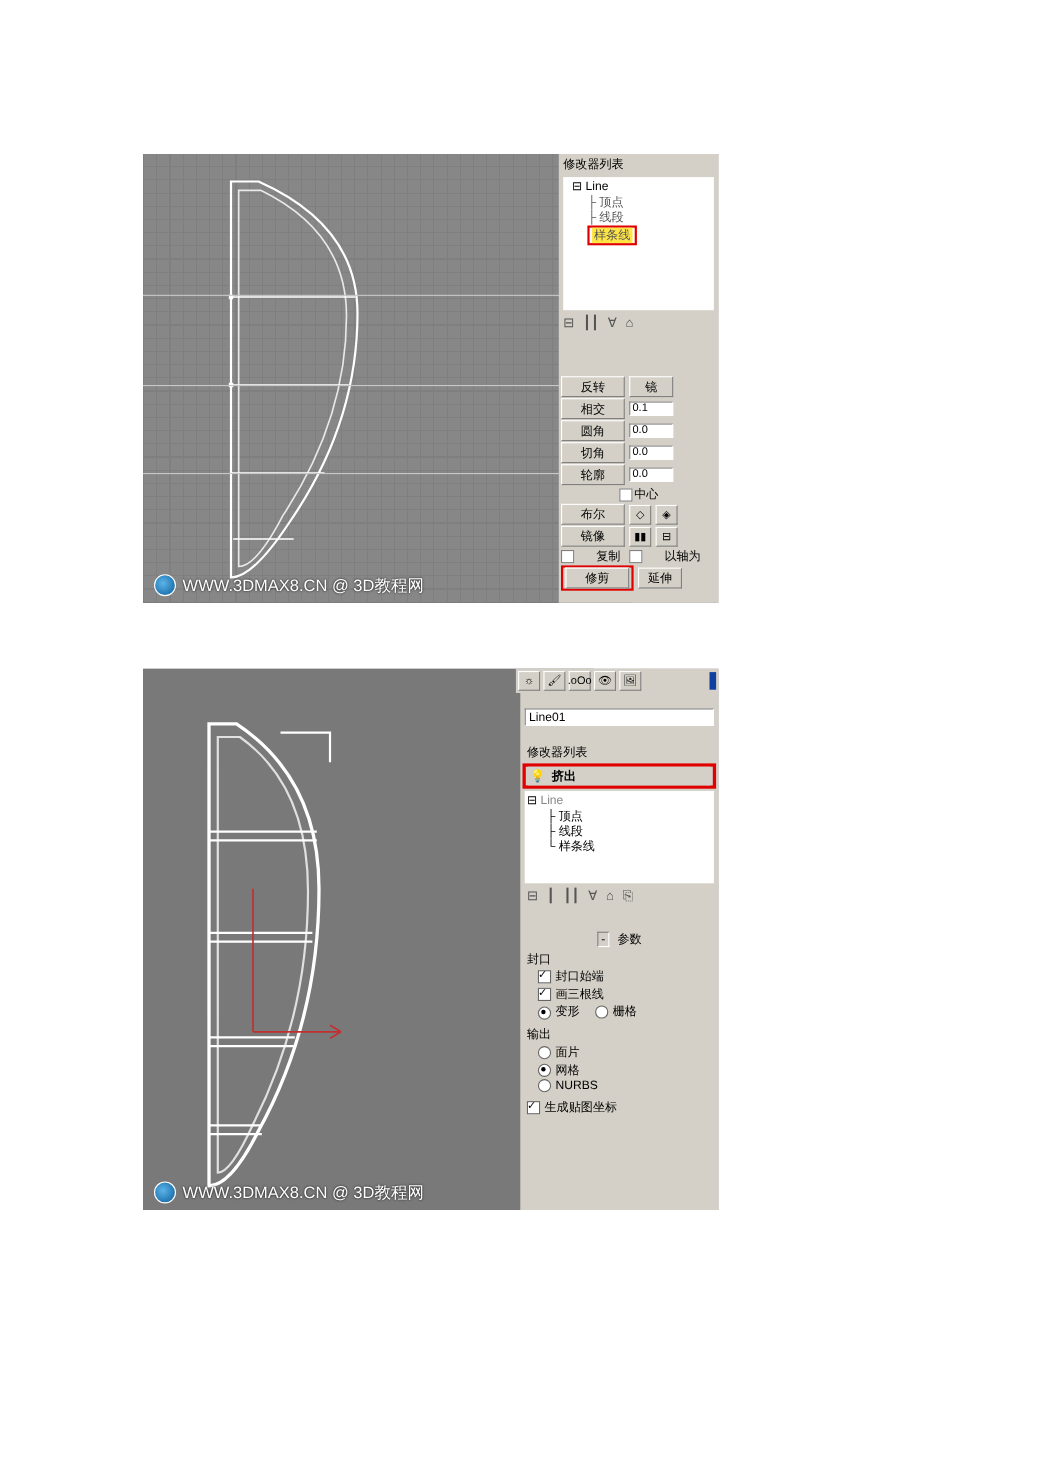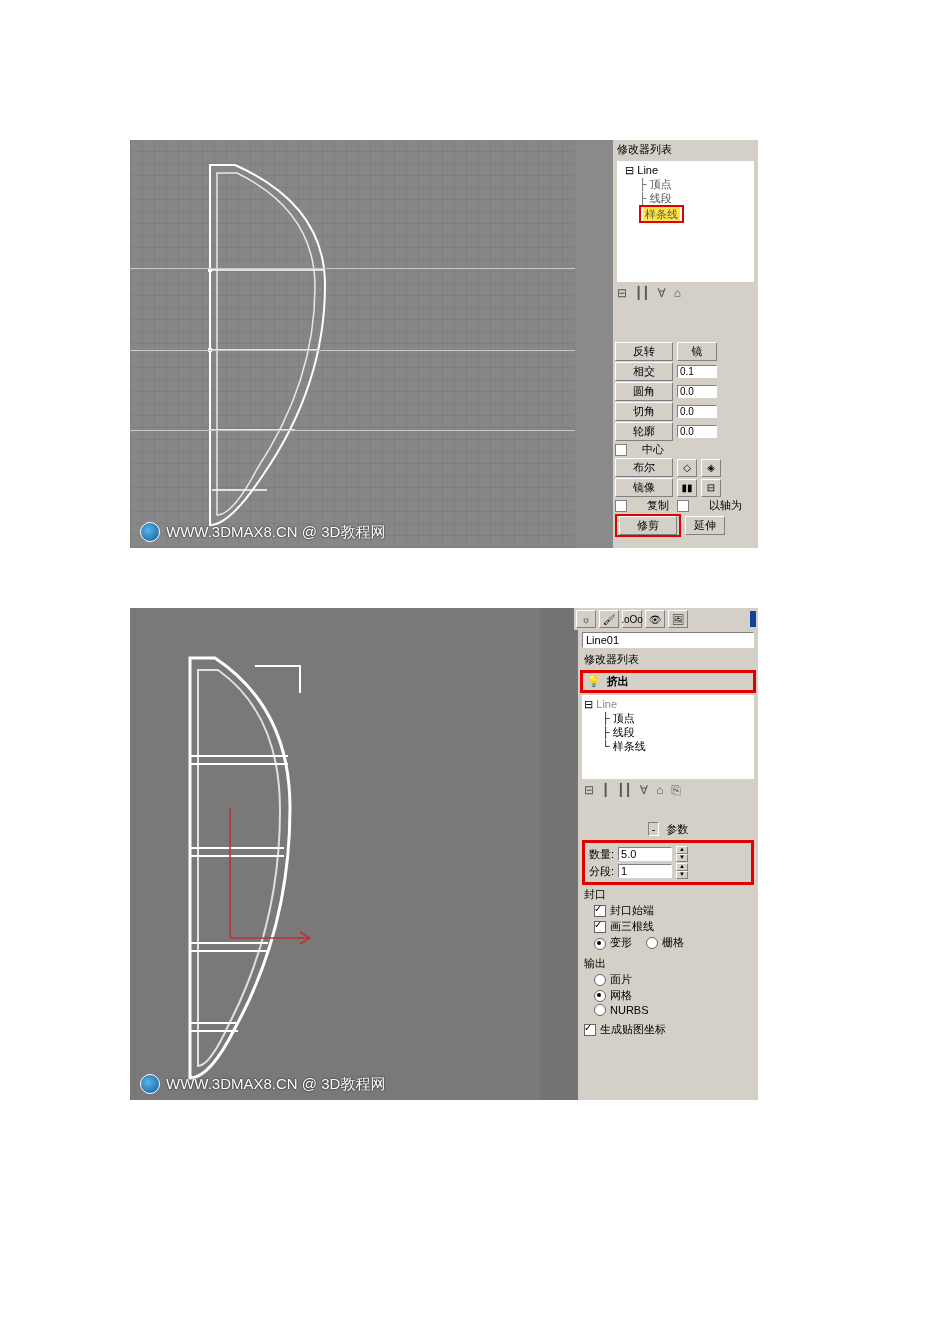--- a/index.html
+++ b/index.html
@@ -6,24 +6,23 @@
     margin: 0;
     padding: 0;
     background: #fff;
     font-family: "SimSun", "Microsoft YaHei", sans-serif;
     width: 950px;
   }
   .page {
     padding: 140px 130px 40px 130px;
   }
   .screenshot {
-    width: 592px;
+    width: 523px;
     position: relative;
     margin-bottom: 60px;
-    padding-left: 36px;
   }
   
   .shot1 {
     height: 408px;
     background: #8a8a8a;
   }
   .viewport1 {
     position: absolute;
     left: 0; top: 0;
     width: 445px; height: 408px;
@@ -163,21 +162,21 @@
     background:#d4d0c7; display:flex; align-items:center; gap:3px;
     padding:0 2px; font-size:11px;
   }
   .panel-right2 {
     position:absolute; right:0; top:22px;
     width:180px; height:470px;
     background:#d4d0c7;
     font-size:11px;
   }
   .objname {
-    margin:2px 4px;
+    margin:14px 4px;
     background:#fff;
     border:1px solid; border-color:#808080 #fff #fff #808080;
     padding:1px 3px;
     font-family: Arial;
   }
   .red-box {
     border:3px solid #e00000; padding:0 2px; margin:1px 2px;
   }
   .mod-stack2 {
     background:#fff; margin:2px 4px; padding:2px; height:80px; font-size:11px; line-height:14px;
@@ -273,21 +272,21 @@
           <div class="inpsm">0.0</div>
         </div>
         <div class="param-row">
           <div class="btn3d">切角</div>
           <div class="inpsm">0.0</div>
         </div>
         <div class="param-row">
           <div class="btn3d">轮廓</div>
           <div class="inpsm">0.0</div>
         </div>
-        <div class="param-row" style="justify-content:flex-start;gap:15px">
+        <div class="param-row" style="justify-content:center;gap:2px">
           <span class="chkbox"></span>
           <span>中心</span>
         </div>
         <div class="param-row">
           <div class="btn3d">布尔</div>
           <span class="iconbtn">◇</span>
           <span class="iconbtn">◈</span>
         </div>
         <div class="param-row">
           <div class="btn3d">镜像</div>
@@ -385,38 +384,20 @@
         <span>⎘</span>
       </div>
 
       <div style="height:20px"></div>
       <div class="rollout-hd">
         <span style="border:1px solid;border-color:#808080 #fff #fff #808080;padding:0 3px;margin-right:4px">-</span>
         <span>参数</span>
       </div>
 
       <div class="rollout-body">
-        <div class="red-box" style="padding:2px 4px;margin:0 -2px 2px -2px">
-          <div class="spinner-row">
-            <span>数量:</span>
-            <span class="spinner-input">5.0</span>
-            <span class="spinner-btns">
-                <span>▲</span>
-                <span>▼</span>
-              </span>
-          </div>
-          <div class="spinner-row">
-            <span>分段:</span>
-            <span class="spinner-input">1</span>
-            <span class="spinner-btns">
-                <span>▲</span>
-                <span>▼</span>
-              </span>
-          </div>
-        </div>
 
         <div class="fieldset-label">封口</div>
         <div class="optrow">
             <span class="chk on"></span>
             <span>封口始端</span>
           </div>
         <div class="optrow">
             <span class="chk on"></span>
             <span>画三根线</span>
           </div>

